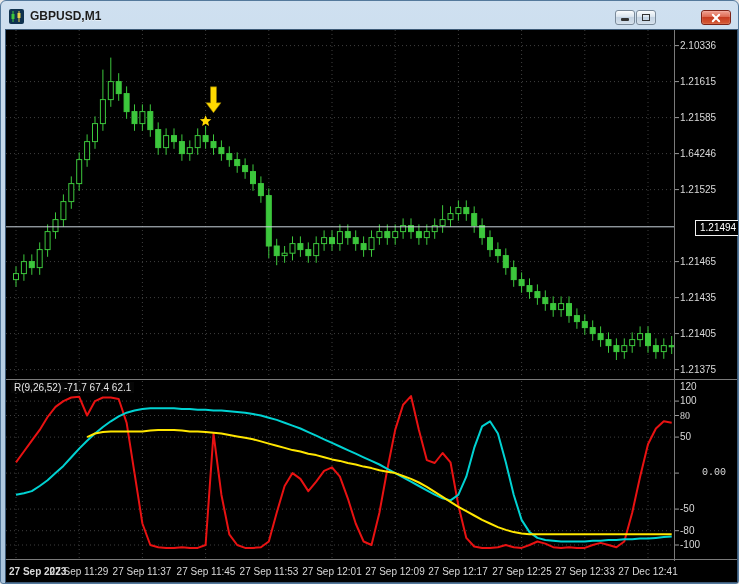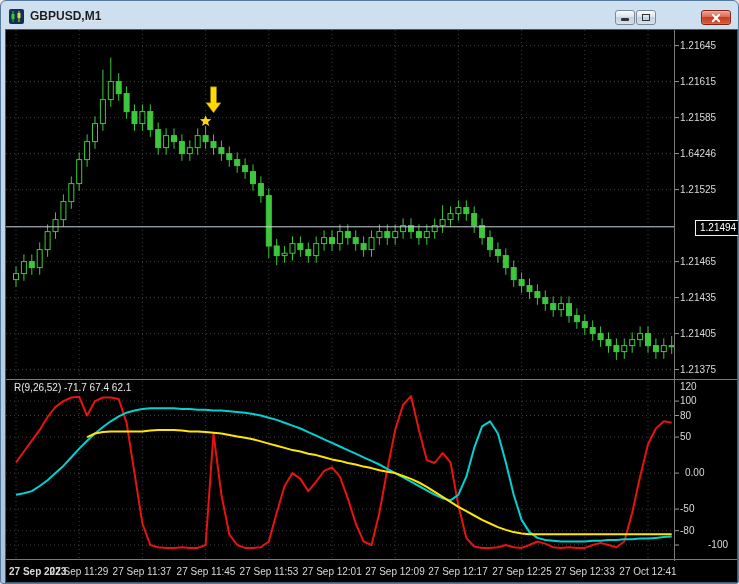--- a/index.html
+++ b/index.html
@@ -287,48 +287,48 @@
           <path d="M 204.5 56.80000000001232 L 210.5 56.80000000001232 L 210.5 72.80000000001232 L 215 72.80000000001232 L 207.5 82.80000000001232 L 200 72.80000000001232 L 204.5 72.80000000001232 Z" fill="#ffd900" stroke="#8a7400" stroke-width="0.6"></path>
           <polygon points="199.6,85.2 201.1,89.1 205.3,89.3 202.1,92.0 203.1,96.1 199.6,93.8 196.1,96.1 197.1,92.0 193.9,89.3 198.1,89.1" fill="#ffd900"></polygon>
         </svg>
 
 
       <div class="ind-header" id="ind-header" style="top: 352px;">R(9,26,52) -71.7 67.4 62.1</div>
 
       <div class="price-box" id="price-box" style="top: 190px; margin-left: 19px;">1.21494</div>
 
       <div id="price-scale">
-          <span class="axis-label" style="left: 674px; top: 10px;">1.21645</span>
+          <span class="axis-label" style="left: 674px; top: 10px;">2.10336</span>
           <span class="axis-label" style="left: 674px; top: 46px;">1.21615</span>
           <span class="axis-label" style="left: 674px; top: 82px;">1.21585</span>
           <span class="axis-label" style="left: 674px; top: 118px;">1.64246</span>
           <span class="axis-label" style="left: 674px; top: 154px;">1.21525</span>
           <span class="axis-label" style="left: 674px; top: 226px;">1.21465</span>
           <span class="axis-label" style="left: 674px; top: 262px;">1.21435</span>
           <span class="axis-label" style="left: 674px; top: 298px;">1.21405</span>
           <span class="axis-label" style="left: 674px; top: 334px;">1.21375</span>
         </div>
       <div id="osc-scale">
           <span class="axis-label" style="left: 674px; top: 351px;">120</span>
           <span class="axis-label" style="left: 674px; top: 365px;">100</span>
-          <span class="axis-label" style="left: 674px; top: 380px;">80</span>
+          <span class="axis-label" style="left: 674px; top: 380px; font-family: Liberation Serif, serif;">80</span>
           <span class="axis-label" style="left: 674px; top: 401px;">50</span>
-          <span class="axis-label" style="left: 679px; top: 437px;">0.00</span>
+          <span class="axis-label" style="left: 696px; top: 437px; font-family: Liberation Mono, monospace;">0.00</span>
           <span class="axis-label" style="left: 674px; top: 473px;">-50</span>
           <span class="axis-label" style="left: 674px; top: 495px;">-80</span>
-          <span class="axis-label" style="left: 674px; top: 509px; margin-left: 28px;">-100</span>
+          <span class="axis-label" style="left: 674px; top: 509px;">-100</span>
         </div>
       <div class="time-axis" id="time-axis">
           <span class="axis-label" style="top: 5px; left: 3px; font-weight: bold;">27 Sep 2023</span>
           <span class="axis-label" style="top: 5px; left: 73px; transform: translateX(-50%); text-align: center;">27 Sep 11:29</span>
           <span class="axis-label" style="top: 5px; left: 136px; transform: translateX(-50%);">27 Sep 11:37</span>
           <span class="axis-label" style="top: 5px; left: 200px; transform: translateX(-50%);">27 Sep 11:45</span>
           <span class="axis-label" style="top: 5px; left: 263px; transform: translateX(-50%);">27 Sep 11:53</span>
           <span class="axis-label" style="top: 5px; left: 326px; transform: translateX(-50%);">27 Sep 12:01</span>
           <span class="axis-label" style="top: 5px; left: 389px; transform: translateX(-50%);">27 Sep 12:09</span>
           <span class="axis-label" style="top: 5px; left: 452px; transform: translateX(-50%);">27 Sep 12:17</span>
           <span class="axis-label" style="top: 5px; left: 516px; transform: translateX(-50%);">27 Sep 12:25</span>
           <span class="axis-label" style="top: 5px; left: 579px; transform: translateX(-50%);">27 Sep 12:33</span>
-          <span class="axis-label" style="top: 5px; left: 642px; transform: translateX(-50%);">27 Oct 12:41</span>
+          <span class="axis-label" style="top: 5px; left: 642px; transform: translateX(-50%);">27 Dec 12:41</span>
         </div>
     </div>
   </div>
 </div>
 
 </body></html>

